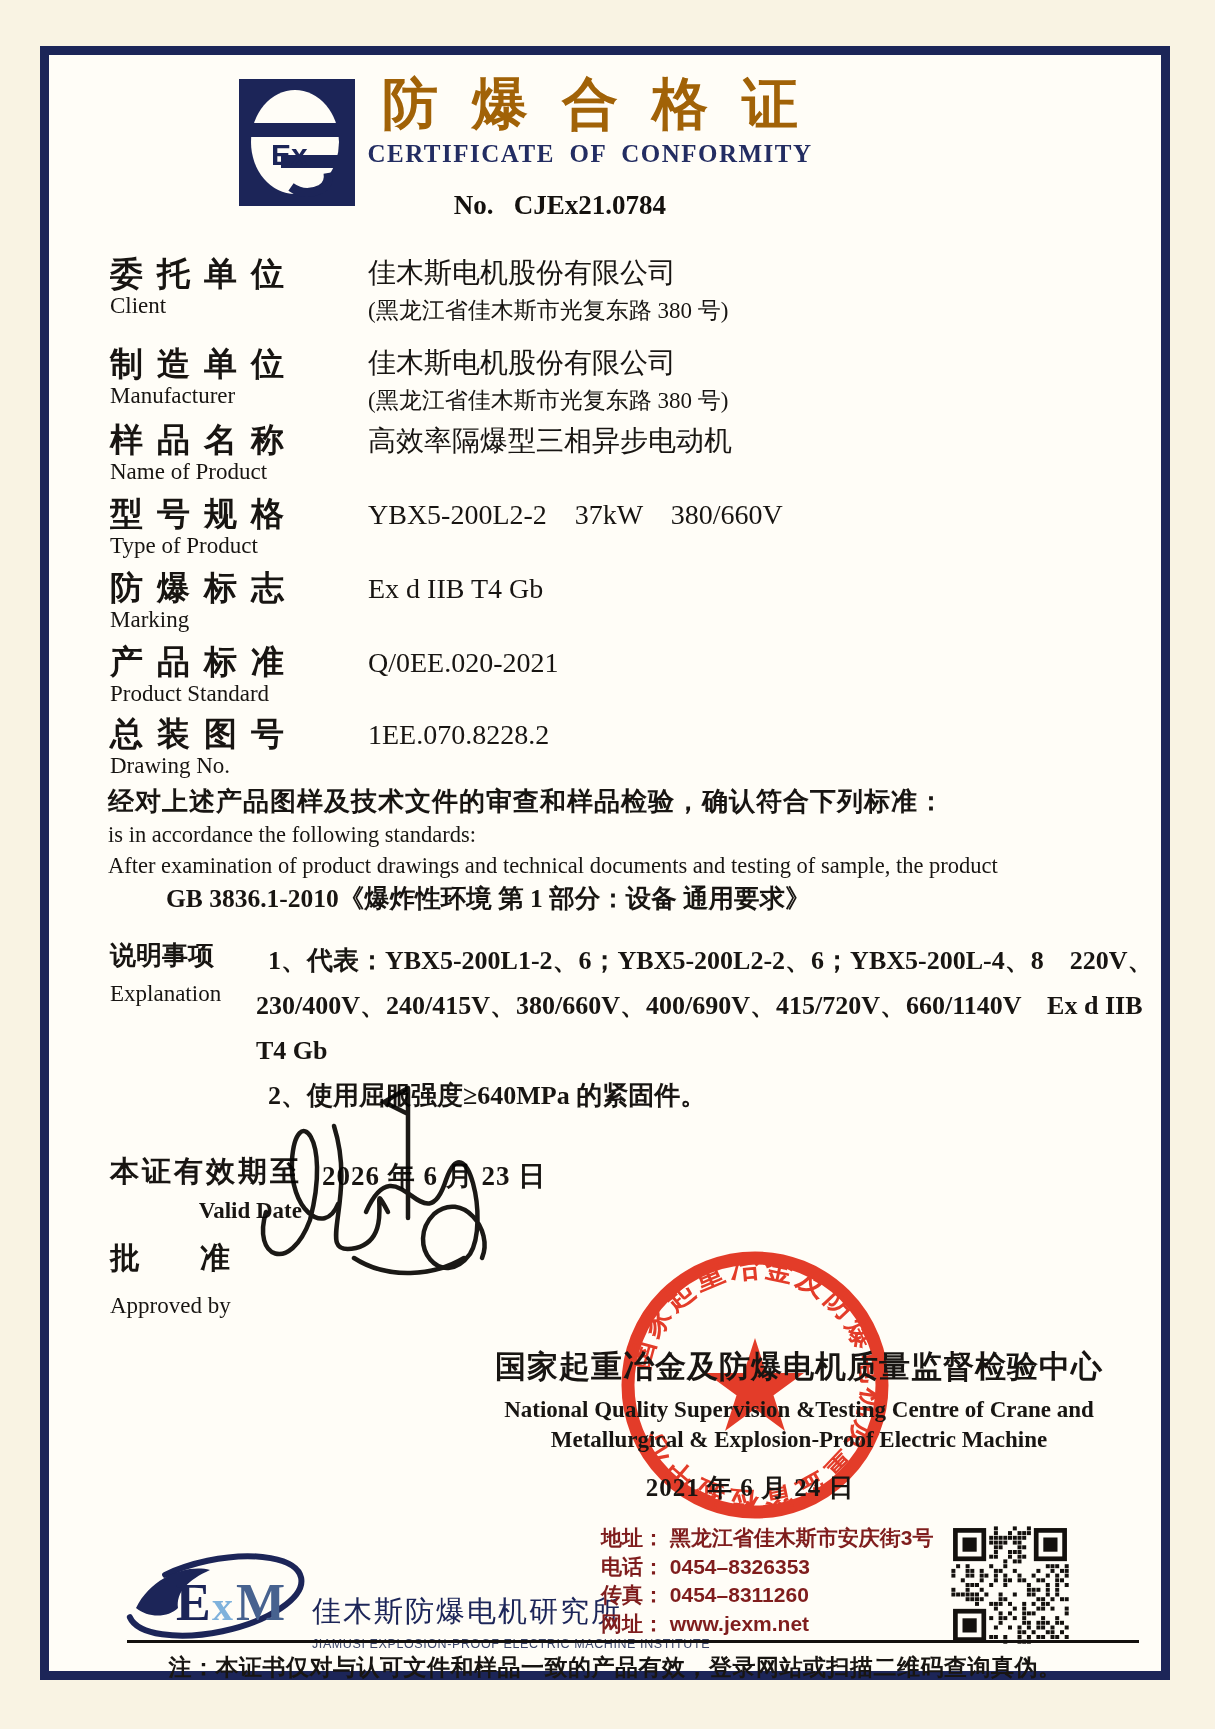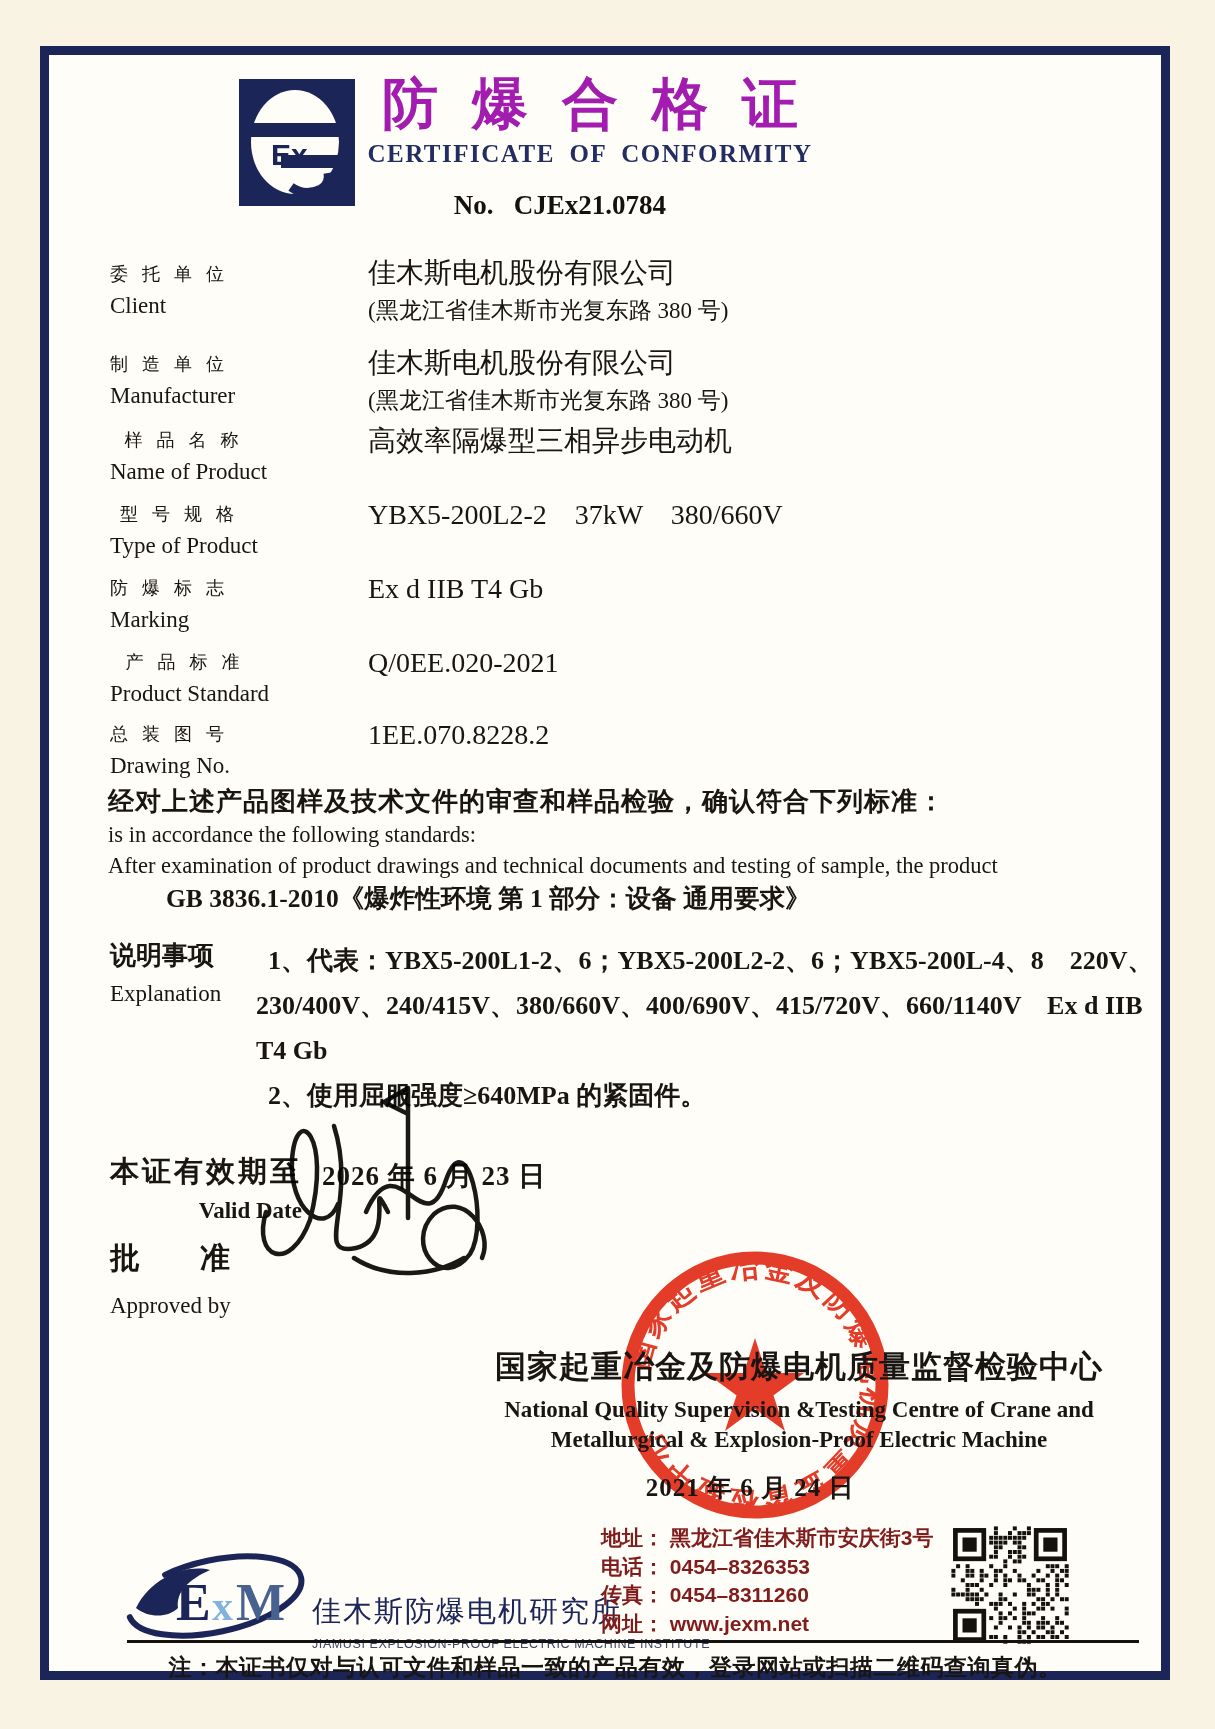--- a/index.html
+++ b/index.html
@@ -11,38 +11,38 @@
   .page{position:absolute;inset:0;}
   .frame{
     position:absolute;left:40px;top:46px;width:1130px;height:1634px;
     border:9px solid #1c2558;background:#fffdf7;box-sizing:border-box;
   }
 
   
   .hdr{position:absolute;left:0;top:74px;width:1180px;text-align:center;}
   .title-cn{
     font-family:"Liberation Sans","DejaVu Sans",sans-serif;
-    font-weight:bold;font-size:56px;color:#a21caf;
+    font-weight:bold;font-size:56px;color:#a16207;
     letter-spacing:34px;padding-left:34px;line-height:60px;
   }
   .title-en{
     font-weight:bold;font-size:25px;color:#232d62;margin-top:6px;
     letter-spacing:1.5px;word-spacing:7px;
   }
   .cert-no{
     font-weight:bold;font-size:27px;color:#14110e;margin-top:22px;
     white-space:pre;transform:translateX(-30px);
   }
   .exlogo{position:absolute;left:239px;top:79px;width:116px;height:127px;}
 
   
   .f-label{position:absolute;left:110px;}
   .f-label .cn{
-    font-family:"Liberation Sans","DejaVu Sans",sans-serif;font-weight:normal;
-    font-size:18px;letter-spacing:14px;white-space:nowrap;line-height:32px;text-align:center;
+    font-family:"Liberation Sans","DejaVu Sans",sans-serif;font-weight:bold;
+    font-size:33px;letter-spacing:14px;white-space:nowrap;line-height:32px;
   }
   .f-label .en{font-size:23px;line-height:28px;margin-top:2px;}
   .f-value{position:absolute;left:368px;font-weight:normal;}
   .f-value .v1{font-size:28px;line-height:34px;white-space:pre;}
   .f-value .v2{font-size:23px;line-height:28px;margin-top:7px;}
 
   
   .stmt{position:absolute;left:108px;top:784px;width:1015px;}
   .stmt-cn{font-family:"Liberation Sans","DejaVu Sans",sans-serif;font-weight:bold;font-size:26px;line-height:34px;letter-spacing:1px;}
   .stmt-en{font-size:22.5px;line-height:29px;margin-top:2px;}

